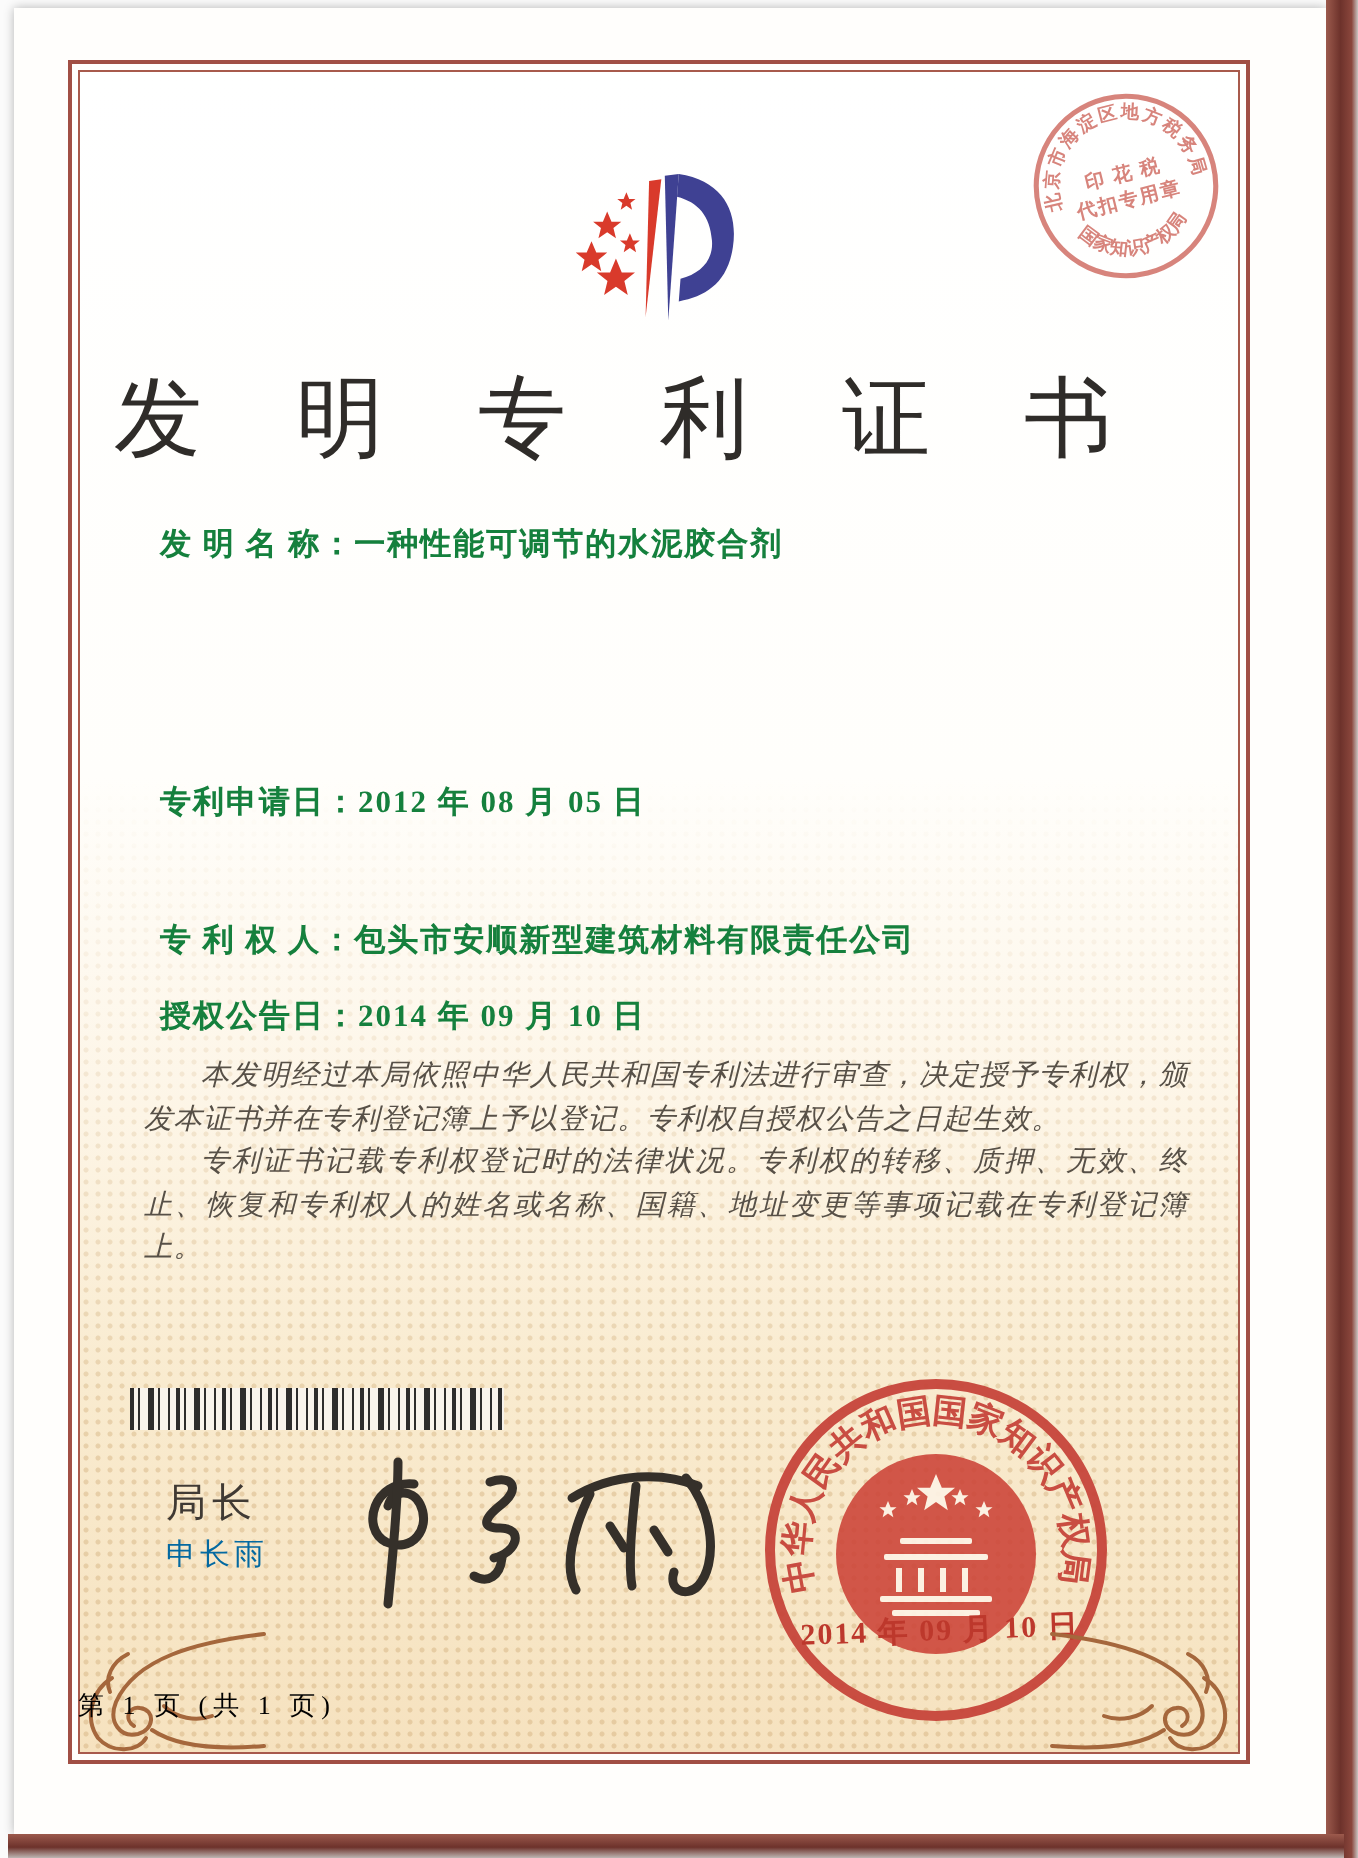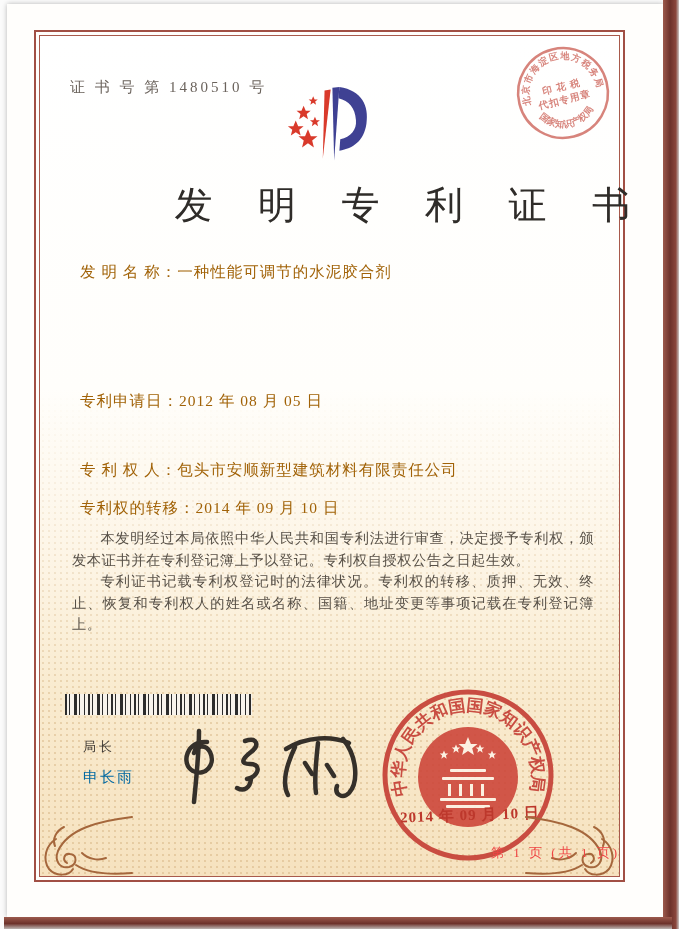--- a/index.html
+++ b/index.html
@@ -17,67 +17,66 @@
         border:1px solid #a85a4c;box-sizing:border-box;overflow:hidden;}
   .inner-bg{position:absolute;inset:0;
         background:linear-gradient(to bottom,#ffffff 0%,#fffefb 42%,#fdf5e6 62%,#f9ebcf 78%,#f6e2bf 100%);}
   .inner-dots{position:absolute;inset:0;
         background-image:radial-gradient(rgba(198,156,98,.33) 1px,rgba(0,0,0,0) 1.5px);
         background-size:6px 6px;
         -webkit-mask-image:linear-gradient(to bottom,transparent 0%,transparent 42%,rgba(0,0,0,.55) 62%,#000 82%);
         mask-image:linear-gradient(to bottom,transparent 0%,transparent 42%,rgba(0,0,0,.55) 62%,#000 82%);}
   .cert-no{position:absolute;left:70px;top:78px;font-size:15px;letter-spacing:3px;color:#6b635c;}
   .logo{position:absolute;left:276px;top:80px;width:132px;height:96px;}
-  .title{position:absolute;left:39px;top:180px;width:581px;text-align:right;
-        font-size:38px;letter-spacing:18px;text-indent:18px;color:#2f2c29;font-weight:500;padding-left:28px;}
-  .field{position:absolute;left:80px;width:500px;font-size:15.5px;color:#a16207;
-        letter-spacing:1px;white-space:nowrap;}
+  .title{position:absolute;left:39px;top:180px;width:581px;text-align:left;
+        font-size:44px;letter-spacing:18px;text-indent:18px;color:#2f2c29;font-weight:500;}
+  .field{position:absolute;left:80px;width:500px;font-size:15.5px;color:#15803d;
+        letter-spacing:1px;white-space:nowrap;font-weight:bold;}
   .f0{top:262px}.f1{top:309px}.f2{top:356px}.f3{top:391px}.f4{top:460px}.f5{top:498px}
-  .paras{position:absolute;left:72px;top:528px;width:522px;}
+  .paras{position:absolute;left:72px;top:528px;width:522px;font-style:italic;}
   .paras p{margin:0;text-indent:2em;font-size:14.2px;line-height:21.5px;
         letter-spacing:.6px;color:#575047;text-align:justify;}
   .barcode{position:absolute;left:65px;top:694px;width:187px;height:21px;
         background:repeating-linear-gradient(90deg,
           #2c2c2c 0 2px,#f7f3ec 2px 4px,#2c2c2c 4px 5px,#f7f3ec 5px 9px,
           #2c2c2c 9px 12px,#f7f3ec 12px 14px,#2c2c2c 14px 15px,#f7f3ec 15px 19px,
           #2c2c2c 19px 20px,#f7f3ec 20px 23px);}
-  .sig-title{position:absolute;left:83px;top:738px;font-size:13px;letter-spacing:3px;color:#403a34;
+  .sig-title{position:absolute;left:83px;top:738px;font-size:20px;letter-spacing:3px;color:#403a34;
         font-family:"Liberation Sans","DejaVu Sans",sans-serif;}
   .sig-name{position:absolute;left:83px;top:768px;font-size:15px;letter-spacing:2px;color:#0369a1;
         font-family:"Liberation Sans","DejaVu Sans",sans-serif;}
   .signature{position:absolute;left:165px;top:726px;width:212px;height:88px;}
   .main-seal{position:absolute;left:378px;top:685px;width:180px;height:180px;opacity:.93;}
   .seal-date{position:absolute;left:388px;top:806px;width:164px;text-align:center;
         font-size:15px;font-weight:bold;color:#bd382c;letter-spacing:1px;transform:rotate(-2deg);}
   .tax-seal{position:absolute;left:512px;top:42px;width:102px;height:102px;
         transform:rotate(-14deg);opacity:.82;}
   .flourish{position:absolute;width:96px;height:66px;}
   .fl-left{left:38px;top:813px;}
   .fl-right{left:524px;top:813px;transform:scaleX(-1);}
-  .footer{position:absolute;left:39px;top:844px;width:581px;text-align:right;
-        font-size:13px;letter-spacing:3px;color:#ef4444;}
+  .footer{position:absolute;left:39px;top:844px;width:581px;text-align:left;
+        font-size:13px;letter-spacing:3px;color:#000000;}
   .seal-ring-text{font-size:17px;font-weight:bold;fill:#c64238;letter-spacing:1px;}
   .tax-text{font-size:9px;fill:#cf6a60;font-weight:bold;}
   .tax-center{font-size:9.5px;fill:#cf6a60;font-weight:bold;letter-spacing:1px;}
 </style>
 </head>
 <body>
 
 <div class="scan">
   <div class="page"></div>
   <div class="band-right"></div>
   <div class="band-bottom"></div>
 
   <div class="frame-outer"></div>
   <div class="frame-inner">
     <div class="inner-bg"></div>
     <div class="inner-dots"></div>
   </div>
 
-  <div class="cert-no">证 书 号 第 1480510 号</div>
 
   <svg class="logo" viewBox="0 0 150 110">
     <g fill="#d93a2b">
       <path transform="translate(42,24) scale(0.55)" d="M0,-10 L2.9,-3.1 9.5,-3.1 4.2,1.2 5.9,8.1 0,4 -5.9,8.1 -4.2,1.2 -9.5,-3.1 -2.9,-3.1 Z"></path>
       <path transform="translate(31,38) scale(0.85)" d="M0,-10 L2.9,-3.1 9.5,-3.1 4.2,1.2 5.9,8.1 0,4 -5.9,8.1 -4.2,1.2 -9.5,-3.1 -2.9,-3.1 Z"></path>
       <path transform="translate(44,48) scale(0.6)" d="M0,-10 L2.9,-3.1 9.5,-3.1 4.2,1.2 5.9,8.1 0,4 -5.9,8.1 -4.2,1.2 -9.5,-3.1 -2.9,-3.1 Z"></path>
       <path transform="translate(22,56) scale(0.95)" d="M0,-10 L2.9,-3.1 9.5,-3.1 4.2,1.2 5.9,8.1 0,4 -5.9,8.1 -4.2,1.2 -9.5,-3.1 -2.9,-3.1 Z"></path>
       <path transform="translate(36,68) scale(1.15)" d="M0,-10 L2.9,-3.1 9.5,-3.1 4.2,1.2 5.9,8.1 0,4 -5.9,8.1 -4.2,1.2 -9.5,-3.1 -2.9,-3.1 Z"></path>
       <path d="M55,12 L62,11 53,90 Z"></path>
     </g>
@@ -85,21 +84,21 @@
       <path d="M64,9 L72,8 66,92 Z"></path>
       <path d="M72,8 C98,12 106,30 103,50 C100,70 88,78 72,81 L73,68 C85,65 92,57 91,46 C90,32 83,24 71,21 Z"></path>
     </g>
   </svg>
 
   <div class="title">发 明 专 利 证 书</div>
 
   <div class="field f0"><span>发 明 名 称：</span><span>一种性能可调节的水泥胶合剂</span></div>
   <div class="field f3"><span>专利申请日：</span><span>2012 年 08 月 05 日</span></div>
   <div class="field f4"><span>专 利 权 人：</span><span>包头市安顺新型建筑材料有限责任公司</span></div>
-  <div class="field f5"><span>专利权的转移：</span><span>2014 年 09 月 10 日</span></div>
+  <div class="field f5"><span>授权公告日：</span><span>2014 年 09 月 10 日</span></div>
 
   <div class="paras">
     <p>本发明经过本局依照中华人民共和国专利法进行审查，决定授予专利权，颁发本证书并在专利登记簿上予以登记。专利权自授权公告之日起生效。</p>
     <p>专利证书记载专利权登记时的法律状况。专利权的转移、质押、无效、终止、恢复和专利权人的姓名或名称、国籍、地址变更等事项记载在专利登记簿上。</p>
   </div>
 
   <div class="barcode"></div>
 
   <div class="sig-title">局长</div>
   <div class="sig-name">申长雨</div>

